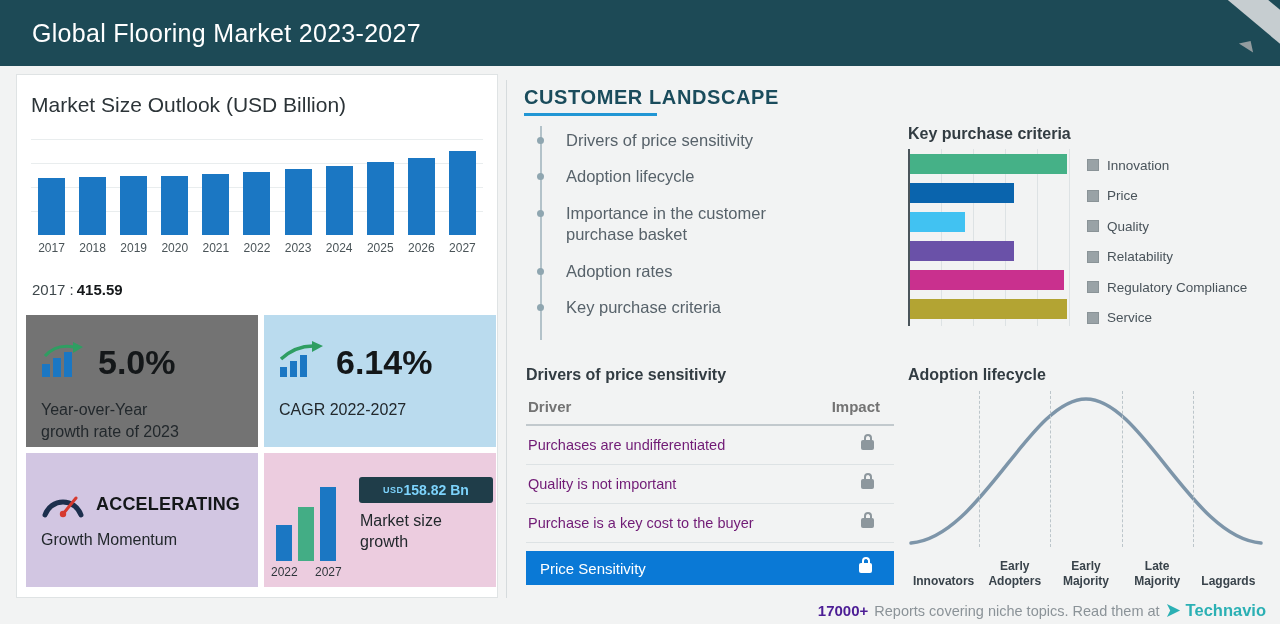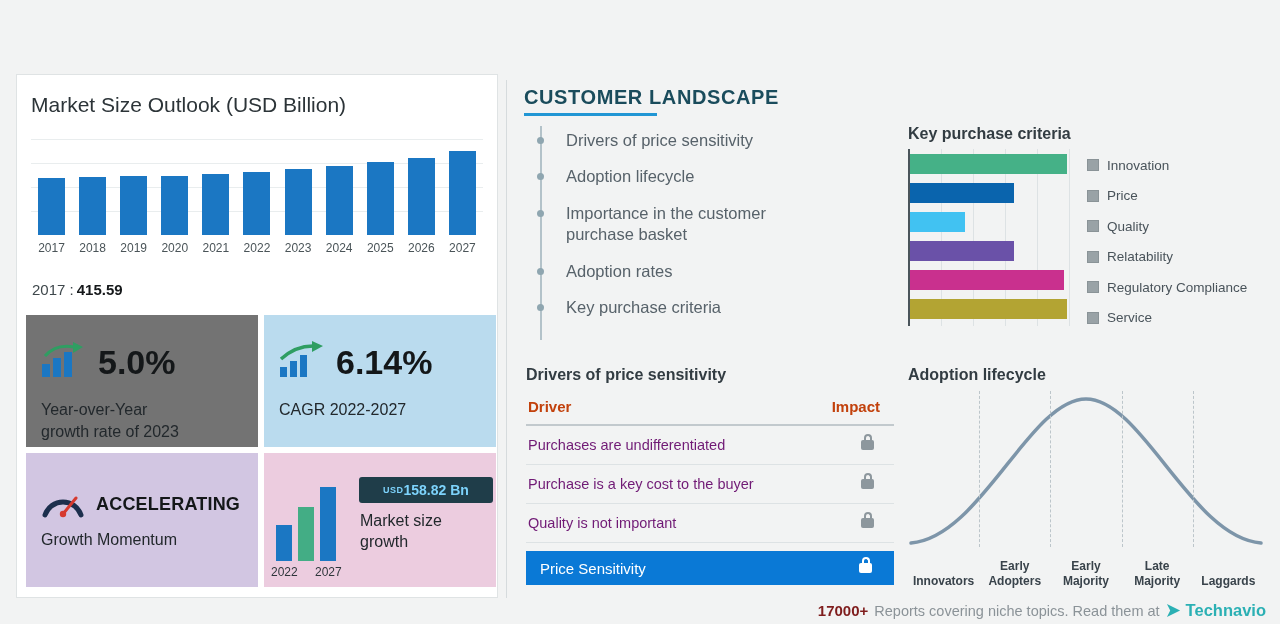--- a/index.html
+++ b/index.html
@@ -78,50 +78,55 @@
                background:repeating-linear-gradient(to right, transparent 0 31px, #dde2e4 31px 32px); }
   .kpc-row { height:20px; margin-bottom:9px; }
   .kpc-row:last-child { margin-bottom:0; }
   .kpc-bar { height:100%; }
   .kpc-legend { position:absolute; left:1087px; top:150px; margin:0; padding:0; list-style:none; }
   .legend-item { display:flex; align-items:center; gap:8px; height:30.5px; font-size:13.5px; color:#49535a; }
   .legend-marker { width:12px; height:12px; background:#99a2a6; flex:none; border:1px solid #8a9397; box-sizing:border-box; }
 
   .sens-table { position:absolute; left:526px; top:392px; width:368px; }
   .sens-head { display:flex; justify-content:space-between; padding:6px 0 9px 2px;
-               font-size:15px; font-weight:bold; color:#c2410c; border-bottom:2px solid #c2c9cd; }
+               font-size:15px; font-weight:bold; color:#737373; border-bottom:2px solid #c2c9cd; }
   .sens-head .impact { padding-right:14px; }
   .sens-row { display:flex; justify-content:space-between; align-items:center; height:38px;
               border-bottom:1px solid #dde2e4; font-size:14.5px; color:#701a75; padding-left:2px; }
   .sens-row .lock { margin-right:20px; }
   .sens-highlight { margin-top:8px; display:flex; justify-content:space-between; align-items:center;
                     height:34px; background:#0a79d6; color:#ffffff; font-size:15px; padding:0 22px 0 14px; }
   .lock { position:relative; display:inline-block; width:13px; height:10px; background:#8d979d; border-radius:2px; }
   .lock::before { content:""; position:absolute; left:2.5px; top:-6px; width:8px; height:7px;
                   border:2px solid #8d979d; border-bottom:none; border-radius:4px 4px 0 0; box-sizing:border-box; }
   .lock.white { background:#ffffff; }
   .lock.white::before { border-color:#ffffff; }
 
   .adoption-chart { position:absolute; left:908px; top:389px; width:356px; height:158px; }
   .adoption-chart svg { position:absolute; left:0; top:0; width:100%; height:100%; }
   .vdash { position:absolute; top:2px; bottom:0; width:0; border-left:1px dashed #bcc5ca; }
   .adoption-labels { position:absolute; left:908px; top:549px; width:356px; display:flex; align-items:flex-end; }
   .stage { width:20%; text-align:center; font-size:12px; font-weight:bold; color:#39434b; line-height:1.25;margin-top:10px; }
 
   .foot { position:absolute; right:14px; top:601px; display:flex; align-items:center; gap:6px;
           font-size:14.5px; color:#8b9398; }
-  .foot b { font-size:15px; color:#7f1d1d; }
+  .foot b { font-size:15px; color:#4c1d95; }
   .brand { display:flex; align-items:center; gap:5px; color:#2bb0b4; font-weight:bold;
            font-size:16.5px; cursor:pointer; }
 </style>
 </head>
 <body>
 
 <div class="canvas">
 
+  <header class="topbar">
+    <h1>Global Flooring Market 2023-2027</h1>
+    <span class="ribbon"></span>
+    <span class="ribbon-fold"></span>
+  </header>
 
   <section class="left-panel">
     <h2 class="ms-title">Market Size Outlook (USD Billion)</h2>
 
     <div class="ms-chart">
       <div class="ms-bars" id="msBars">
           <div class="ms-col">
             <div class="ms-bar" style="height: 59.4%;"></div>
           </div>
           <div class="ms-col">
@@ -308,25 +313,25 @@
     <div class="sens-head">
       <span>Driver</span>
       <span class="impact">Impact</span>
     </div>
     <div id="sensRows">
         <div class="sens-row">
           <span>Purchases are undifferentiated</span>
           <span class="lock"></span>
         </div>
         <div class="sens-row">
+          <span>Quality is not important</span>
+          <span class="lock"></span>
+        </div>
+        <div class="sens-row">
           <span>Purchase is a key cost to the buyer</span>
-          <span class="lock"></span>
-        </div>
-        <div class="sens-row">
-          <span>Quality is not important</span>
           <span class="lock"></span>
         </div>
       </div>
     <div class="sens-highlight">
       <span>Price Sensitivity</span>
       <span class="lock white"></span>
     </div>
   </div>
 
   <h3 class="sub-title adopt-title">Adoption lifecycle</h3>

